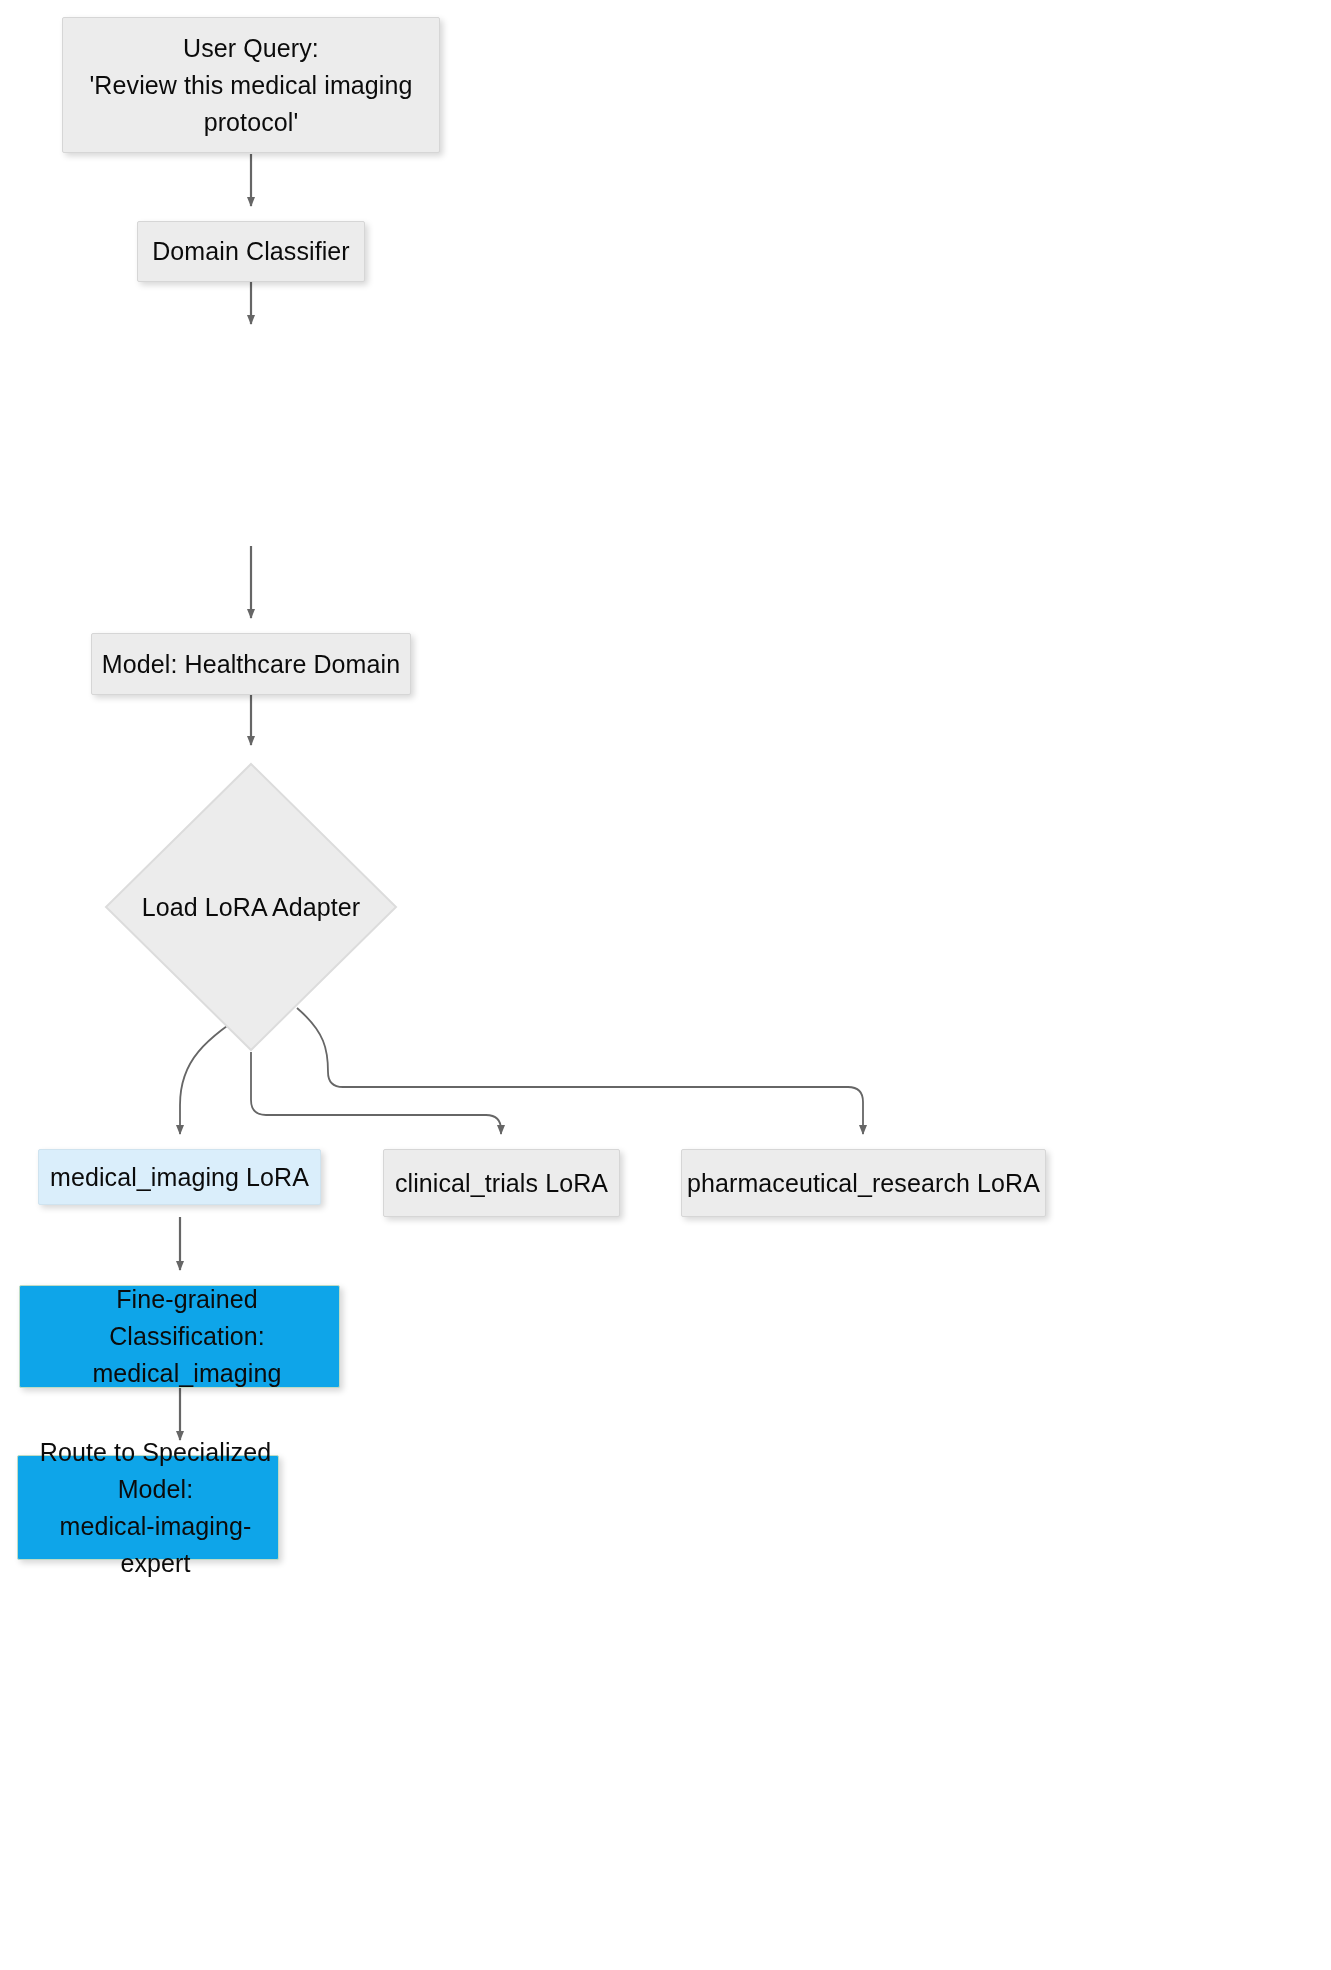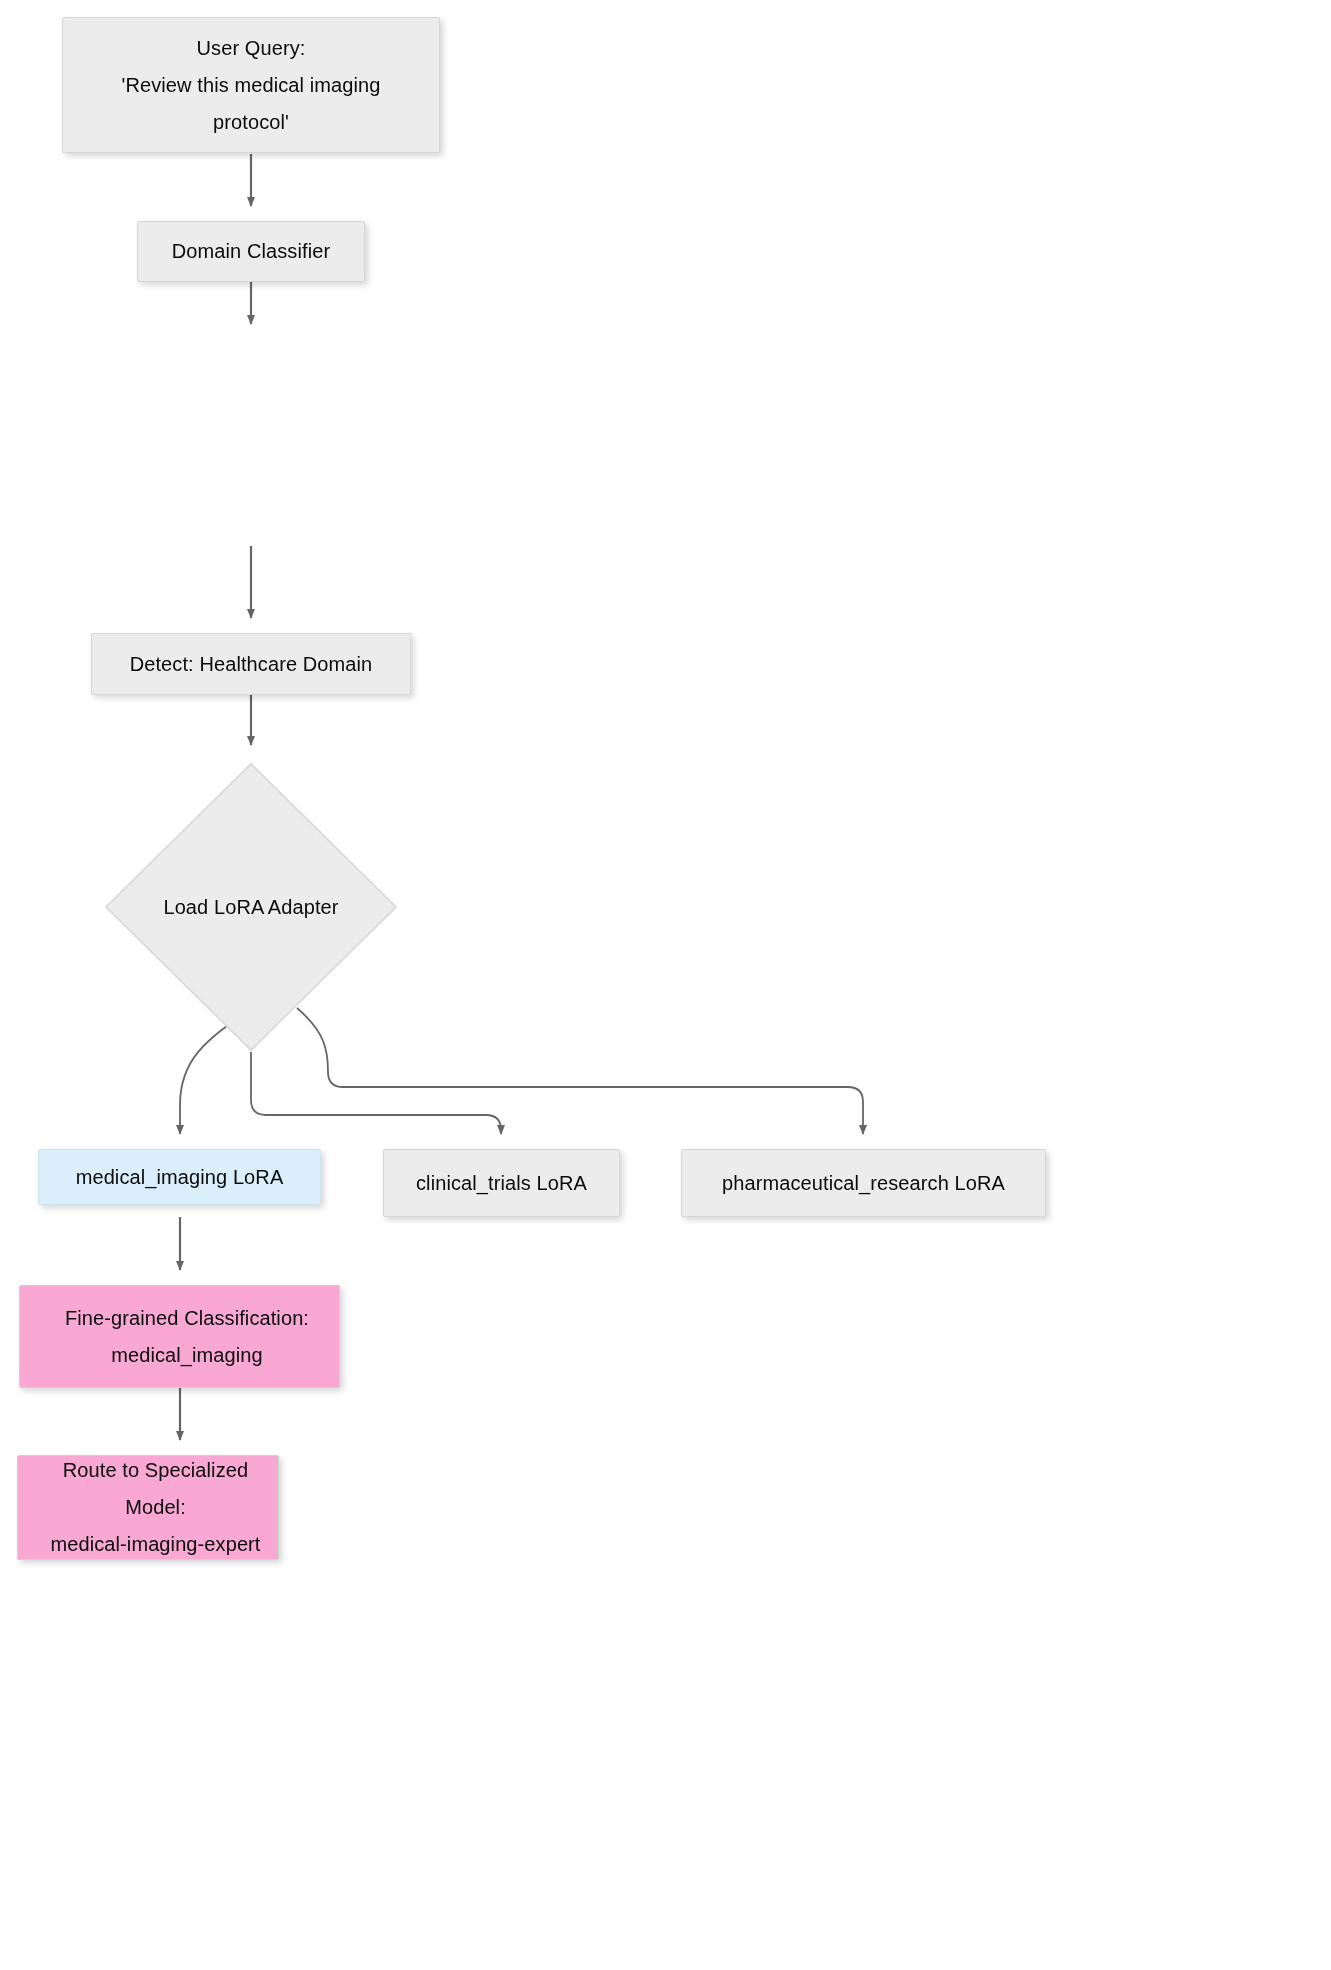--- a/index.html
+++ b/index.html
@@ -31,37 +31,37 @@
     pointer-events: none;
   }
   .node {
     position: absolute;
     box-sizing: border-box;
     display: flex;
     align-items: center;
     justify-content: center;
     text-align: center;
     color: #0b0b0b;
-    font-size: 20px;
+    font-size: 25px;
     line-height: 37px;
     letter-spacing: 0.1px;
     white-space: pre-line;
   }
   .node-rect {
     border: 1px solid #d6d6d6;
     border-radius: 2px;
     background: #ececec;
     box-shadow: 3px 3px 6px rgba(0,0,0,0.16);
   }
   .node-rect.fill-blue {
     background: #daeefb;
     border-color: #cfe3ef;
   }
   .node-rect.fill-green {
-    background: #f9a8d4;
+    background: #0ea5e9;
     border-color: #bedcc6;
     padding-left: 15px;
   }
   .node-diamond {
     background: transparent;
     border: 0;
     box-shadow: none;
   }
   .diamond-shape {
     position: absolute;
@@ -129,21 +129,21 @@
 'Review this medical imaging
 protocol'</span>
   </div>
 
   <div class="node node-rect" style="left:137px; top:221px; width:228px; height:61px;">
     <span>Domain Classifier</span>
   </div>
 
 
   <div class="node node-rect" style="left:91px; top:633px; width:320px; height:62px;">
-    <span>Detect: Healthcare Domain</span>
+    <span>Model: Healthcare Domain</span>
   </div>
 
   <div class="node node-diamond" style="left:103px; top:761px; width:296px; height:292px;">
     <svg class="diamond-shape" viewBox="0 0 296 292" preserveAspectRatio="none">
       <polygon points="148,3 293,146 148,289 3,146" fill="#ececec" stroke="#dcdcdc" stroke-width="2"></polygon>
     </svg>
     <span class="diamond-label">Load LoRA Adapter</span>
   </div>
 
   <div class="node node-rect fill-blue" style="left:38px; top:1149px; width:283px; height:56px;">

